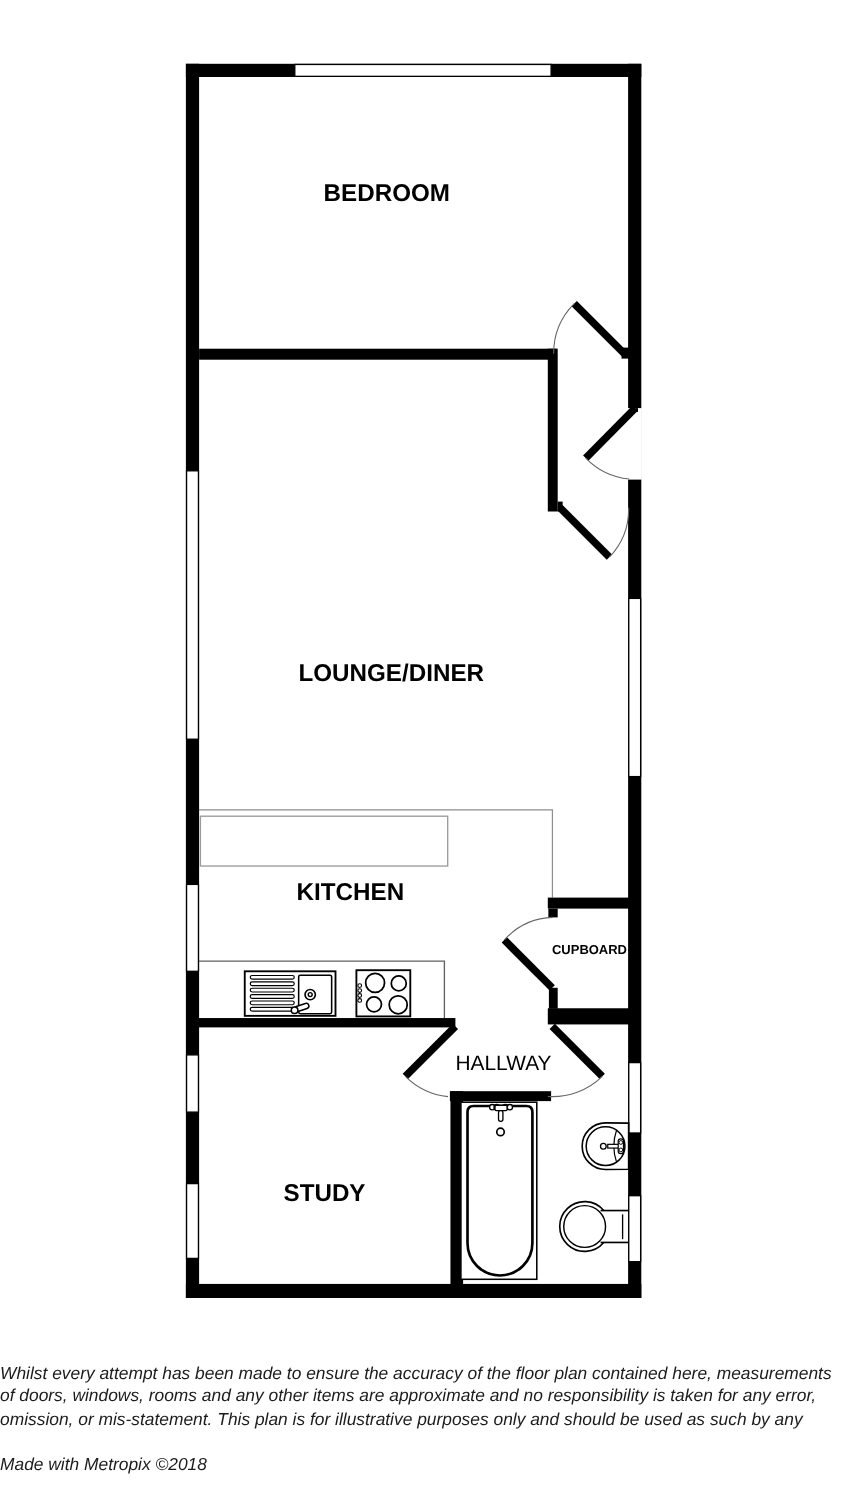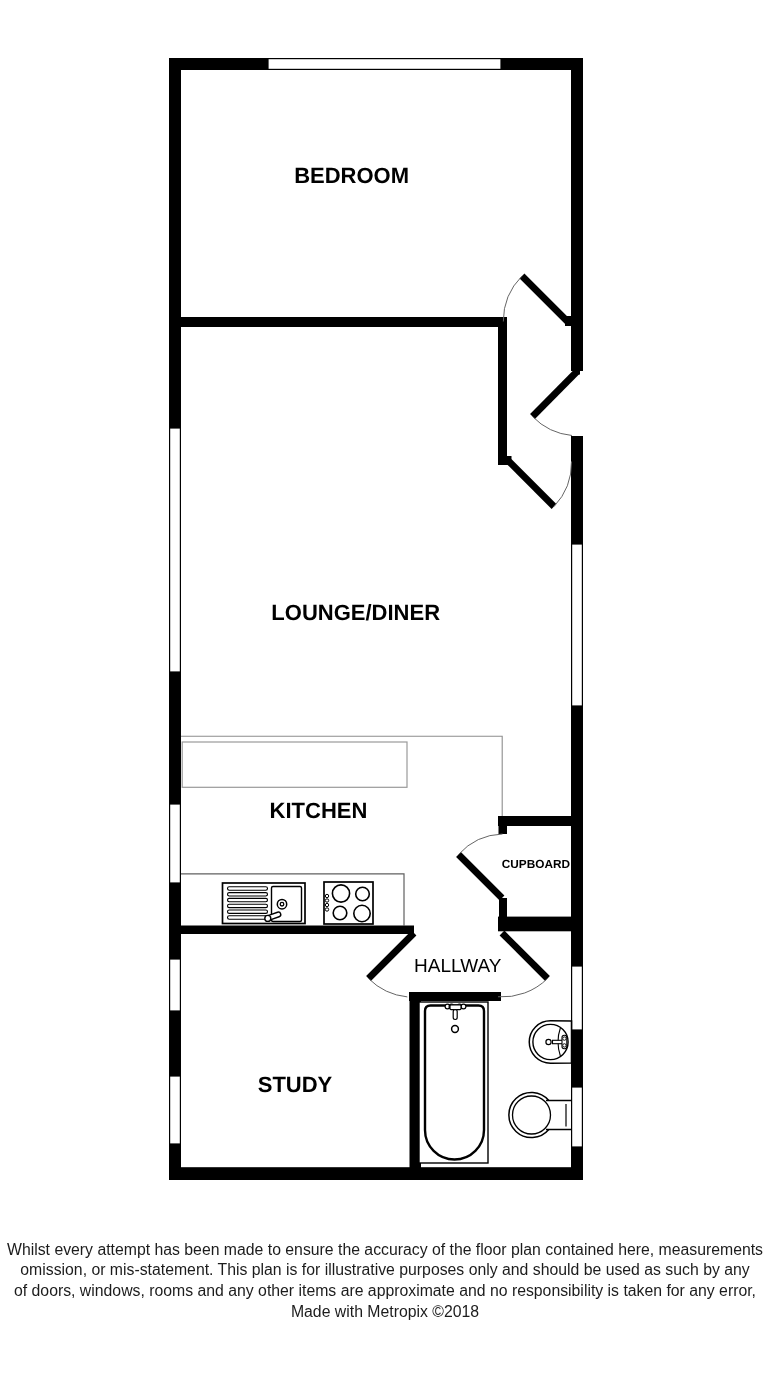--- a/index.html
+++ b/index.html
@@ -186,19 +186,19 @@
   <g id="toilet">
     <path d="M 548.8 1129.5 A 22.6 22.6 0 1 1 548.8 1100.5" fill="#fff" stroke="#000" stroke-width="1.5"></path>
     <circle cx="531.5" cy="1115" r="19" fill="#fff" stroke="#000" stroke-width="1.3"></circle>
     <path d="M 546 1100.5 L 571.5 1100.5" stroke="#000" stroke-width="1.5" fill="none"></path>
     <path d="M 546 1129.5 L 571.5 1129.5" stroke="#000" stroke-width="1.5" fill="none"></path>
     <path d="M 566 1104 L 566 1126.5" stroke="#000" stroke-width="1.2" fill="none"></path>
   </g>
 
 </svg>
 
-<div style="position:absolute;left:0;top:1239.6px;width:770px;text-align:center;font-size:15.8px;line-height:20.7px;color:#1c1c1c;white-space:nowrap;">
+<div style="position:absolute;left:0;top:1239.6px;width:770px;font-size:15.8px;line-height:20.7px;color:#1c1c1c;white-space:nowrap;font-style:italic;">
 <div>Whilst every attempt has been made to ensure the accuracy of the floor plan contained here, measurements</div>
+<div>of doors, windows, rooms and any other items are approximate and no responsibility is taken for any error,</div>
 <div>omission, or mis-statement. This plan is for illustrative purposes only and should be used as such by any</div>
-<div>of doors, windows, rooms and any other items are approximate and no responsibility is taken for any error,</div>
-<div style="margin-top:0;">Made with Metropix ©2018</div>
+<div style="margin-top:20px;">Made with Metropix ©2018</div>
 </div>
 </div>
 
 </body></html>

